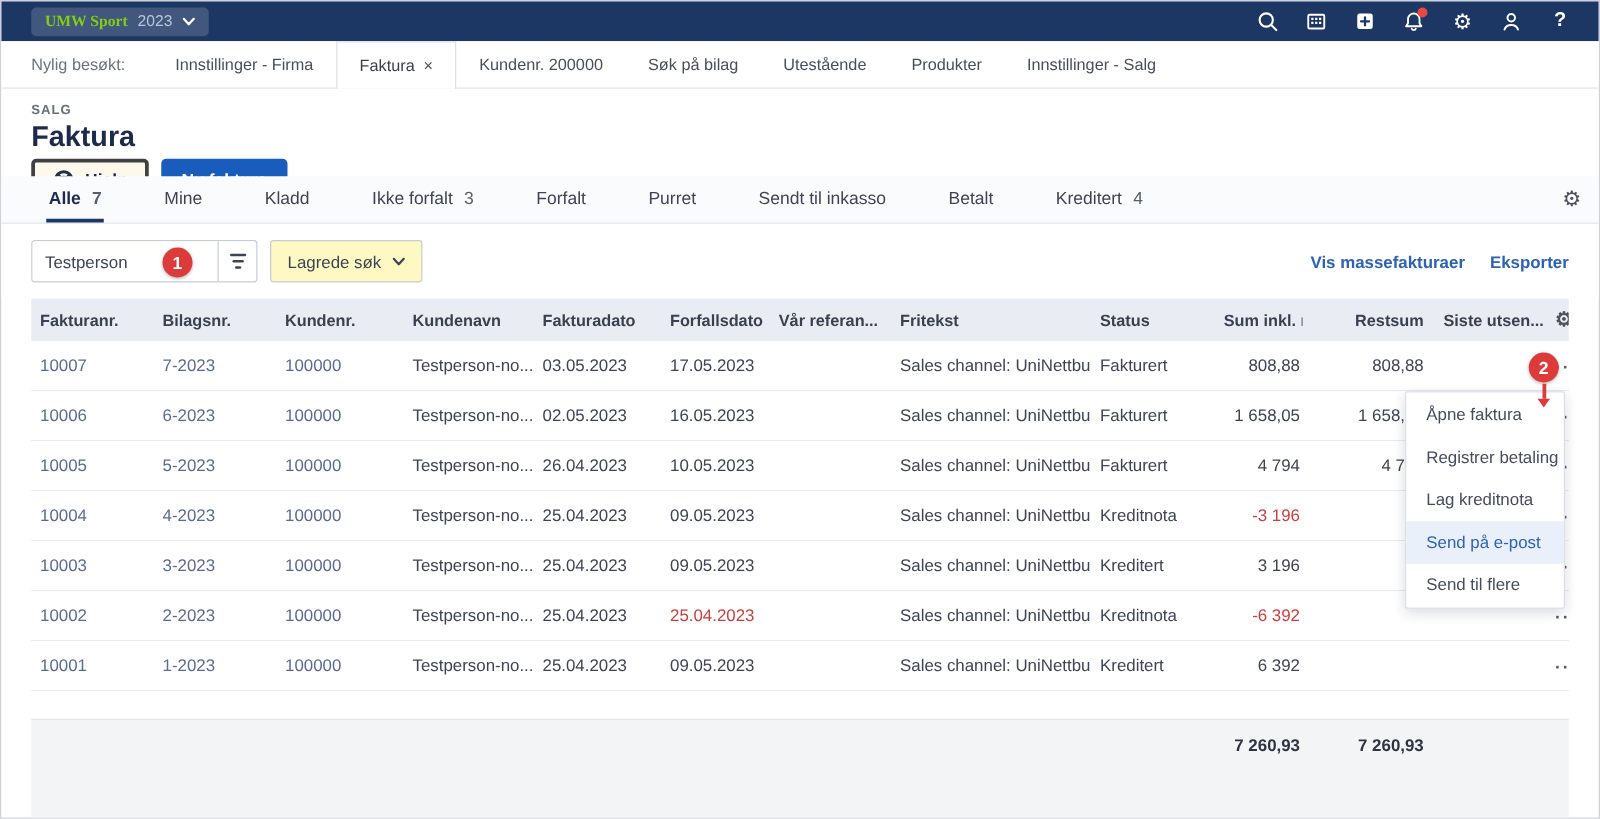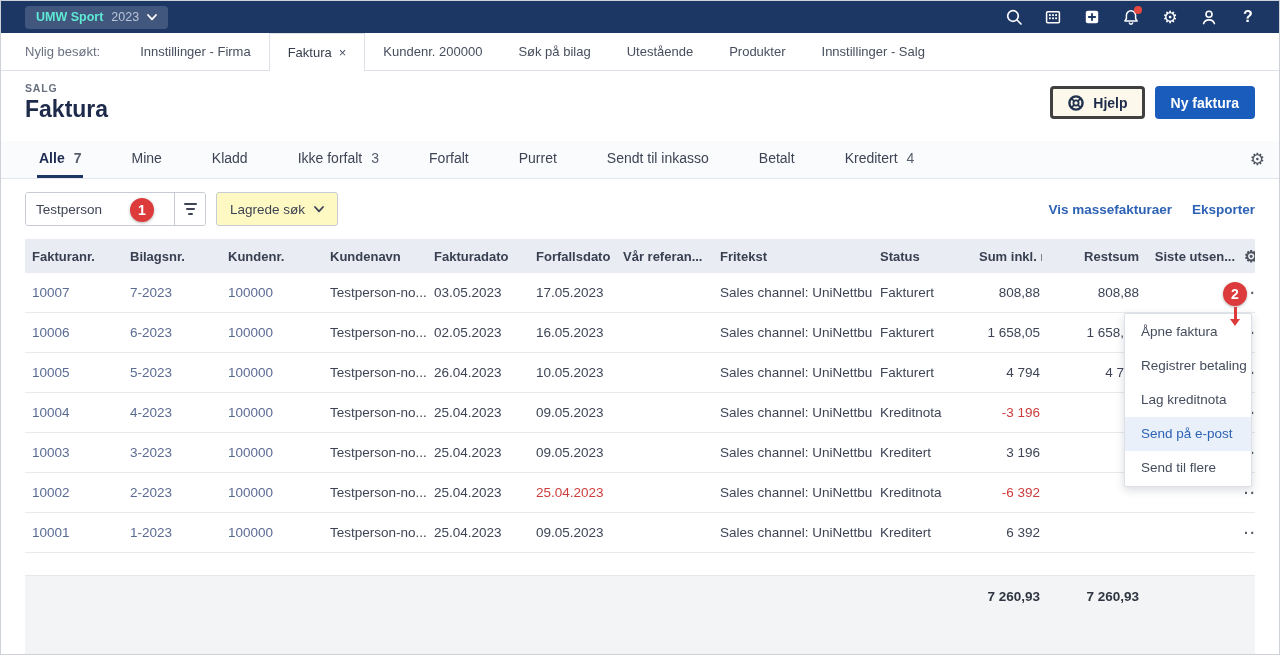--- a/index.html
+++ b/index.html
@@ -2,38 +2,38 @@
 <html><head>
 <meta charset="utf-8">
 <style>
   * { margin:0; padding:0; box-sizing:border-box; }
   body { background:#e9e9e9; font-family:"Liberation Sans", sans-serif; }
   .app { position:relative; width:1280px; height:655px; background:#fff; border:1px solid #cdd2d9; overflow:hidden; }
 
   
   .topbar { height:32px; background:#1d3765; display:flex; align-items:center; padding:0 18px 0 24px; }
   .company-pill { display:flex; align-items:center; gap:8px; background:rgba(255,255,255,.16); border:none; border-radius:4px; height:23px; padding:0 11px; cursor:pointer; }
-  .company-pill .cname { color:#5eead4; font-size:12.5px; font-weight:700; }
+  .company-pill .cname { color:#84cc16; font-size:12.5px; font-weight:700;font-family:Liberation Serif, serif; }
   .company-pill .cyear { color:#b9c4d6; font-size:12.5px; }
   .topbar-icons { margin-left:auto; display:flex; align-items:center; gap:13px; }
   .tico { width:26px; height:26px; display:flex; align-items:center; justify-content:center; background:none; border:none; cursor:pointer; position:relative; color:#fff; }
   .tico svg { display:block; }
   .tico .glyph { color:#fff; font-size:17px; line-height:1; }
   .ndot { position:absolute; top:2px; right:2px; width:8px; height:8px; border-radius:50%; background:#e8483f; }
 
   
   .recent { height:38px; border-bottom:1px solid #dde0e6; display:flex; align-items:stretch; padding-left:24px; background:#fff; }
   .recent-label { color:#6a7180; font-size:13px; align-self:center; margin-right:22px; }
   .ritem { display:flex; align-items:center; gap:7px; border:none; background:none; color:#474e5e; font-size:13px; padding:0 18px; cursor:pointer; white-space:nowrap; }
   .ritem.active { border:1px solid #dde0e6; border-bottom:none; background:#fff; margin-bottom:-1px; color:#373e4d; }
   .ritem .x { color:#4a5160; font-size:13px; }
   .ritem .x:empty { display:none; }
 
   
-  .page-head { height:70px; display:flex; justify-content:space-between; align-items:flex-start; padding:11px 24px 0; background:#fff; }
+  .page-head { height:70px; display:flex; justify-content:space-between; align-items:flex-start; padding:11px 24px 0; background:#fff;flex-direction:column; }
   .eyebrow { font-size:10.5px; letter-spacing:.8px; color:#68707f; font-weight:700; }
   .title { font-size:23px; font-weight:700; color:#1e2a4a; margin-top:2px; }
   .head-actions { display:flex; gap:10px; margin-top:4px; }
   .btn-help { display:flex; align-items:center; gap:8px; height:33px; padding:0 14px; background:#fdf8ec; border:3px solid #404040; border-radius:4px; color:#1e2a4a; font-size:14px; font-weight:600; cursor:pointer; }
   .btn-primary { height:33px; padding:0 16px; background:#1a5cbc; border:none; border-radius:4px; color:#fff; font-size:14px; font-weight:600; cursor:pointer; }
 
   
   .tabs { height:38px; background:#fafbfc; border-bottom:1px solid #e3e6ea; display:flex; align-items:stretch; padding-left:36px; gap:46px; position:relative; }
   .tab { display:flex; align-items:center; gap:9px; background:none; border:none; border-bottom:3px solid transparent; font-size:14px; color:#3e4455; cursor:pointer; white-space:nowrap; padding:0 2px; }
   .tab .count { color:#565d6c; }

